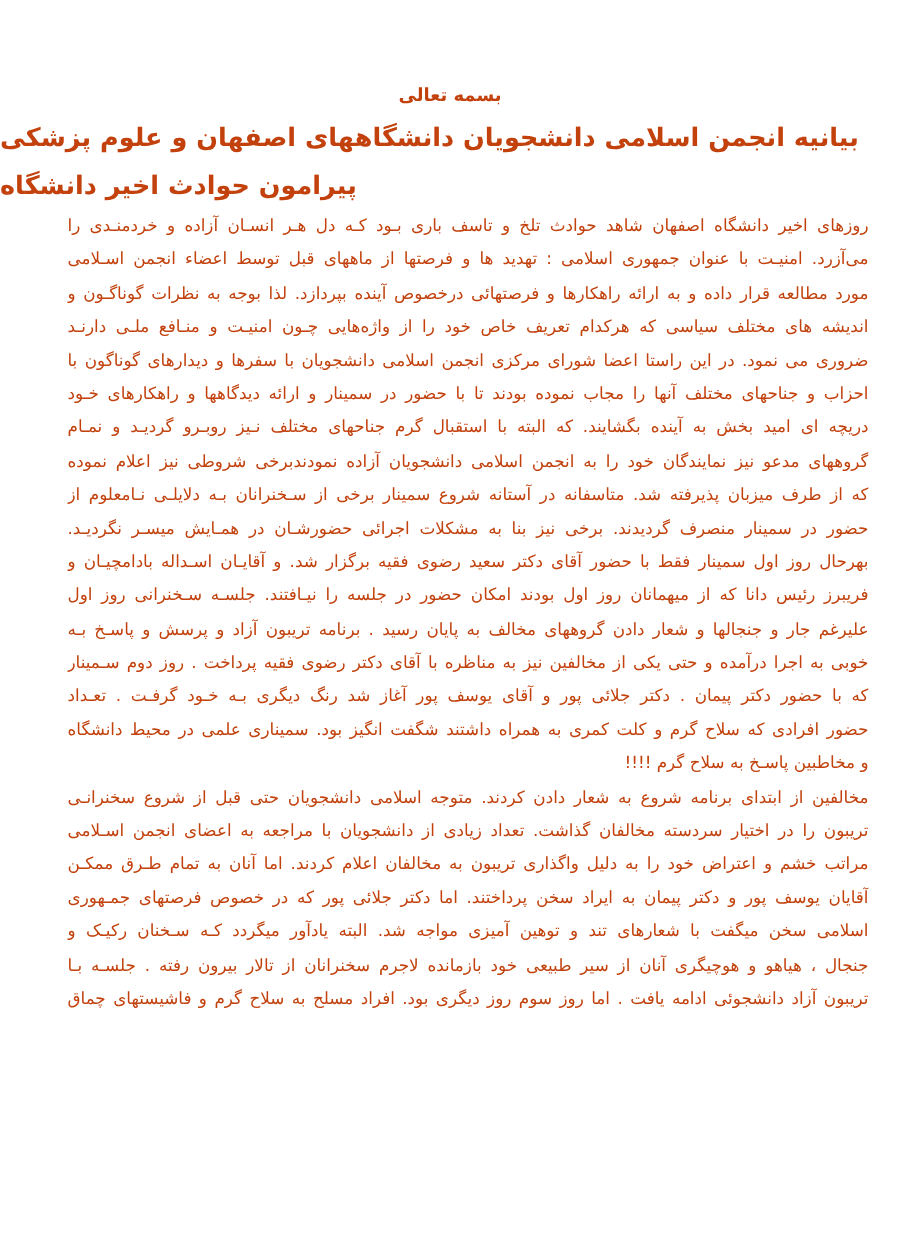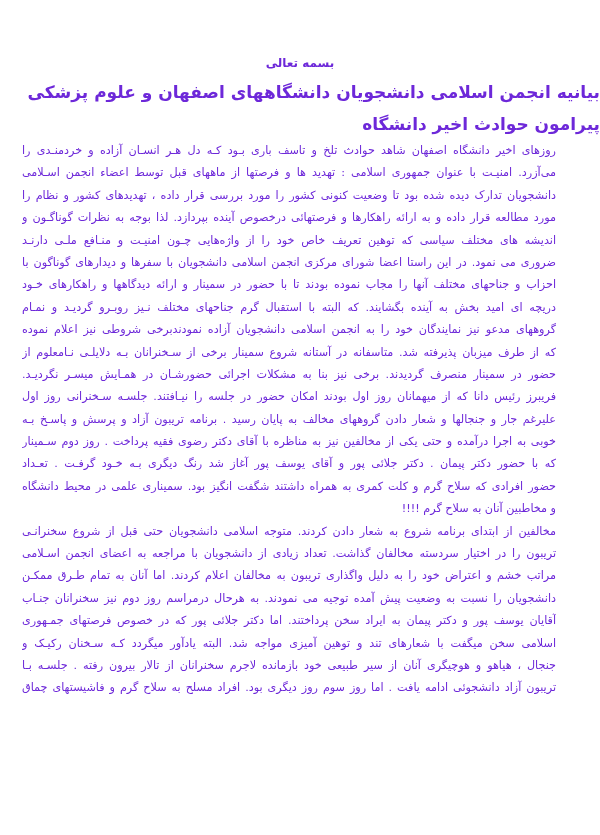--- a/index.html
+++ b/index.html
@@ -1,73 +1,72 @@
 <!DOCTYPE html>
 <html><head>
 <meta charset="utf-8">
 <style>
   html, body { margin: 0; padding: 0; background: #ffffff; }
   body { width: 600px; height: 835px; overflow: hidden; position: relative; }
   .page {
     position: absolute; left: 0; top: 0; width: 600px; height: 835px;
-    background: #ffffff; color: #6d28d9;
+    background: #ffffff; color: #c2410c;
     font-family: "DejaVu Sans", sans-serif;
   }
   .basmala {
     position: absolute; top: 56px; left: 0; width: 600px;
     text-align: center; font-size: 12px; font-weight: bold; direction: rtl;
   }
   .title {
-    position: absolute; left: 0; width: 600px; text-align: right;
+    position: absolute; left: 0; width: 600px; text-align: left;
     font-size: 17px; font-weight: bold; direction: rtl; white-space: nowrap;
   }
   .title.l1 { top: 82px; }
   .title.l2 { top: 114px; }
   .body-text {
-    position: absolute; left: 22px; width: 534px; top: 140px;
+    position: absolute; left: 45px; width: 534px; top: 140px;
     direction: rtl; text-align: justify; text-align-last: right;
   }
   .line {
     height: 22.4px; line-height: 22.4px; font-size: 11.2px; font-weight: normal;
     white-space: nowrap; overflow: hidden; text-align: justify; text-align-last: justify;
   }
   .line.last { text-align-last: right; }
 </style>
 </head>
 <body>
 
 <div class="page">
   <div class="basmala">بسمه تعالی</div>
   <div class="title l1">بیانیه انجمن اسلامی دانشجویان دانشگاههای اصفهان و علوم پزشکی</div>
   <div class="title l2">پیرامون حوادث اخیر دانشگاه</div>
 
   <div class="body-text">
     <div>
       <div class="line">روزهای اخیر دانشگاه اصفهان شاهد حوادث تلخ و تاسف باری بـود کـه دل هـر انسـان آزاده و خردمنـدی را</div>
       <div class="line">می‌آزرد. امنیـت با عنوان  جمهوری اسلامی : تهدید ها و فرصتها از ماههای قبل توسط اعضاء انجمن اسـلامی</div>
-      <div class="line">دانشجویان تدارک دیده شده بود تا وضعیت کنونی کشور را مورد بررسی قرار داده ، تهدیدهای کشور و نظام را</div>
       <div class="line">مورد مطالعه قرار داده و به ارائه راهکارها و فرصتهائی درخصوص آینده بپردازد. لذا بوجه به نظرات گوناگـون و</div>
-      <div class="line">اندیشه های مختلف سیاسی که توهین تعریف خاص خود را از واژه‌هایی چـون امنیـت و منـافع ملـی دارنـد</div>
+      <div class="line">اندیشه های مختلف سیاسی که هرکدام تعریف خاص خود را از واژه‌هایی چـون امنیـت و منـافع ملـی دارنـد</div>
       <div class="line">ضروری می نمود. در این راستا اعضا شورای مرکزی انجمن اسلامی دانشجویان با سفرها و دیدارهای گوناگون با</div>
       <div class="line">احزاب و جناحهای مختلف آنها را مجاب نموده بودند تا با حضور در سمینار و ارائه دیدگاهها و  راهکارهای خـود</div>
       <div class="line">دریچه ای امید بخش به آینده بگشایند. که البته با استقبال گرم جناحهای مختلف نـیز روبـرو گردیـد و نمـام</div>
       <div class="line">گروههای مدعو نیز نمایندگان خود را به انجمن اسلامی دانشجویان آزاده نمودندبرخی شروطی نیز اعلام نموده</div>
       <div class="line">که از طرف میزبان پذیرفته شد. متاسفانه در آستانه شروع سمینار برخی از سـخنرانان بـه دلایلـی نـامعلوم از</div>
       <div class="line">حضور در سمینار منصرف گردیدند. برخی نیز بنا به مشکلات اجرائی حضورشـان در همـایش میسـر نگردیـد.</div>
+      <div class="line">بهرحال روز اول سمینار فقط با حضور آقای دکتر سعید رضوی فقیه برگزار شد. و آقایـان اسـداله بادامچیـان و</div>
       <div class="line">فریبرز رئیس دانا که از میهمانان روز اول بودند امکان حضور در جلسه را نیـافتند. جلسـه سـخنرانی روز اول</div>
       <div class="line">علیرغم جار و جنجالها و شعار دادن گروههای مخالف به پایان رسید . برنامه تریبون آزاد و پرسش و پاسـخ بـه</div>
       <div class="line">خوبی به اجرا درآمده و حتی یکی از مخالفین نیز به مناظره با آقای دکتر رضوی فقیه پرداخت . روز دوم سـمینار</div>
       <div class="line">که با حضور دکتر پیمان . دکتر جلائی پور و آقای یوسف پور آغاز شد رنگ دیگری بـه خـود گرفـت . تعـداد</div>
       <div class="line">حضور افرادی که سلاح گرم و کلت کمری به همراه داشتند شگفت انگیز بود. سمیناری علمی در محیط دانشگاه</div>
-      <div class="line last">و مخاطبین آنان به سلاح گرم !!!!</div>
+      <div class="line last">و مخاطبین پاسـخ به سلاح گرم !!!!</div>
     </div>
     <div>
       <div class="line">مخالفین از ابتدای برنامه شروع به شعار دادن کردند. متوجه اسلامی دانشجویان حتی قبل از شروع سخنرانـی</div>
       <div class="line">تریبون را در اختیار سردسته مخالفان گذاشت. تعداد زیادی از دانشجویان با مراجعه به اعضای انجمن اسـلامی</div>
       <div class="line">مراتب خشم و اعتراض خود را به دلیل واگذاری تریبون به مخالفان اعلام کردند. اما آنان به تمام طـرق ممکـن</div>
-      <div class="line">دانشجویان را نسبت به وضعیت پیش آمده توجیه می نمودند. به هرحال درمراسم روز دوم نیز سخنرانان جنـاب</div>
       <div class="line">آقایان یوسف پور و دکتر پیمان به ایراد سخن پرداختند. اما دکتر جلائی پور که در خصوص فرصتهای جمـهوری</div>
       <div class="line">اسلامی سخن میگفت با شعارهای تند و توهین آمیزی مواجه شد. البته یادآور میگردد کـه سـخنان رکیـک و</div>
       <div class="line">جنجال ، هیاهو و هوچیگری آنان از سیر طبیعی خود بازمانده لاجرم سخنرانان از تالار بیرون رفته . جلسـه بـا</div>
       <div class="line">تریبون آزاد دانشجوئی ادامه یافت . اما روز سوم روز دیگری بود. افراد مسلح به سلاح گرم و فاشیستهای چماق</div>
     </div>
   </div>
 </div>
 
 </body></html>

